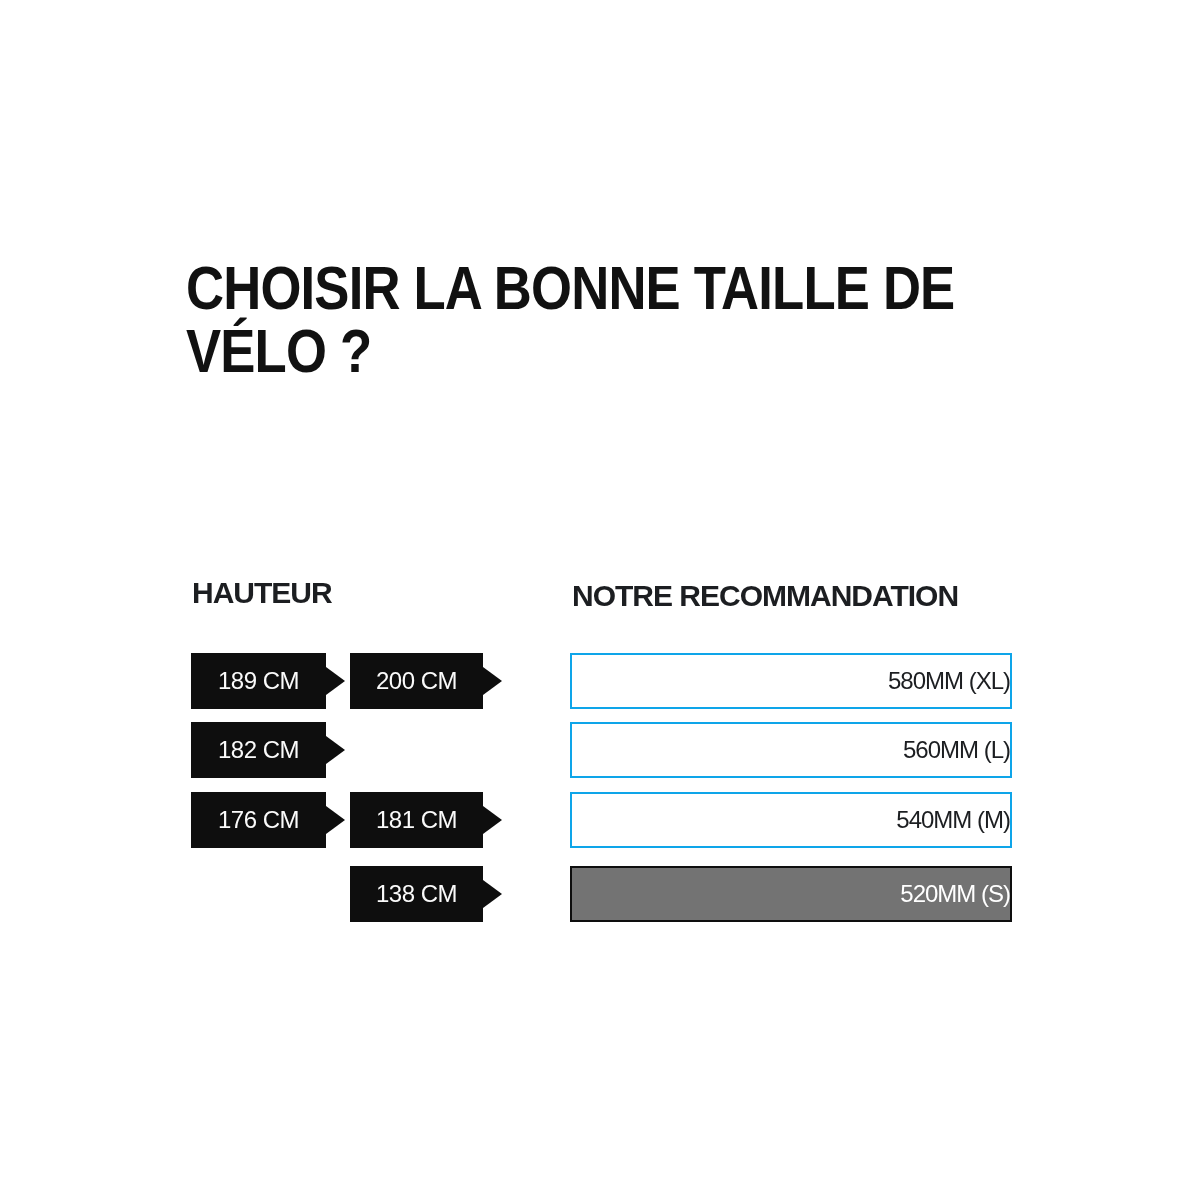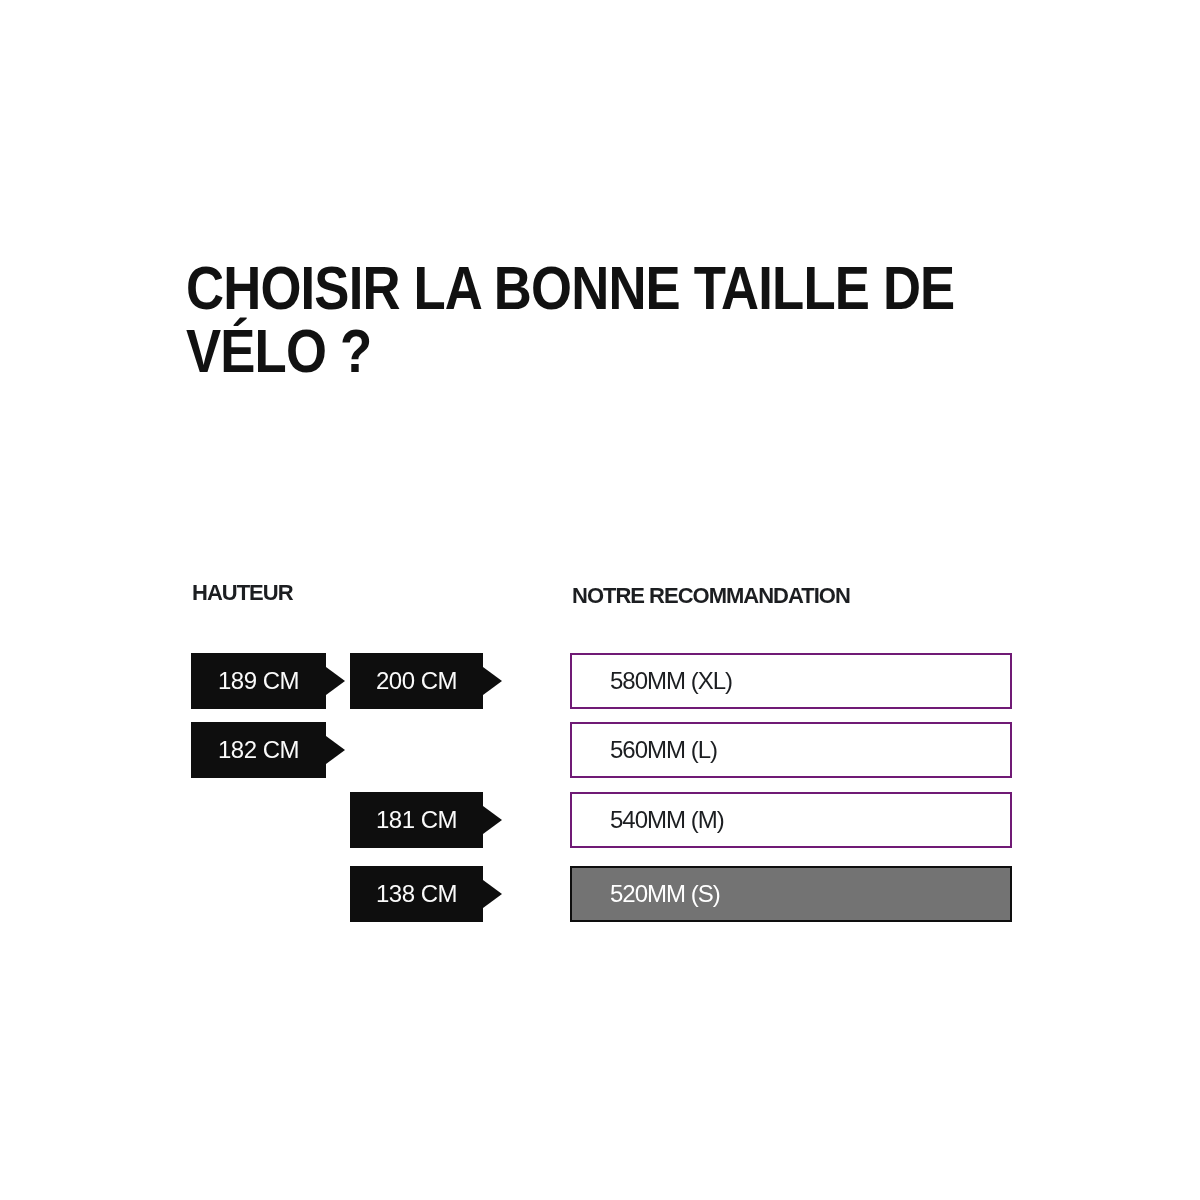--- a/index.html
+++ b/index.html
@@ -34,21 +34,21 @@
     position: absolute; left: 186px; top: 409px;
     font-size: 54px; line-height: 54px;
     font-weight: 700; letter-spacing: -2px;
     color: #111111;
     white-space: nowrap;
   }
 
   
   .col-header {
     position: absolute;
-    font-size: 22px; line-height: 34px;
+    font-size: 30px; line-height: 34px;
     font-weight: 700; letter-spacing: -1px;
     color: #1c1e21;
     white-space: nowrap;
   }
   .col-header.hauteur { left: 192px; top: 537px; }
   .col-header.reco    { left: 572px; top: 540px; }
 
   
   .row { position: absolute; left: 0; width: 1140px; height: 56px; }
   .row.r1 { top: 614px; }
@@ -75,26 +75,25 @@
     border-left: 19px solid #0e0e0e;
   }
   .badge.min { left: 191px; width: 135px; }
   .badge.max { left: 350px; width: 133px; }
 
   
   .reco-box {
     position: absolute; left: 570px; top: 0;
     width: 442px; height: 56px;
     background: #ffffff;
-    border: 2px solid #701a75;
+    border: 2px solid #0ea5e9;
     color: #1c1e21;
-    display: flex; align-items: center; justify-content: flex-start;
+    display: flex; align-items: center; justify-content: flex-end;
     font-size: 24px; letter-spacing: -1px;
     white-space: nowrap;
-    padding-left: 38px;
   }
   .reco-box.selected {
     background: #737373;
     border-color: #0e0e0e;
     color: #ffffff;
   }
 </style>
 </head>
 <body>
 
@@ -124,20 +123,23 @@
   <div class="row r2">
     <div class="badge min">
       <span>182 CM</span>
     </div>
     <div class="reco-box">
       <span>560MM (L)</span>
     </div>
   </div>
 
   <div class="row r3">
+    <div class="badge min">
+      <span>176 CM</span>
+    </div>
     <div class="badge max">
       <span>181 CM</span>
     </div>
     <div class="reco-box">
       <span>540MM (M)</span>
     </div>
   </div>
 
   <div class="row r4">
     <div class="badge max">

